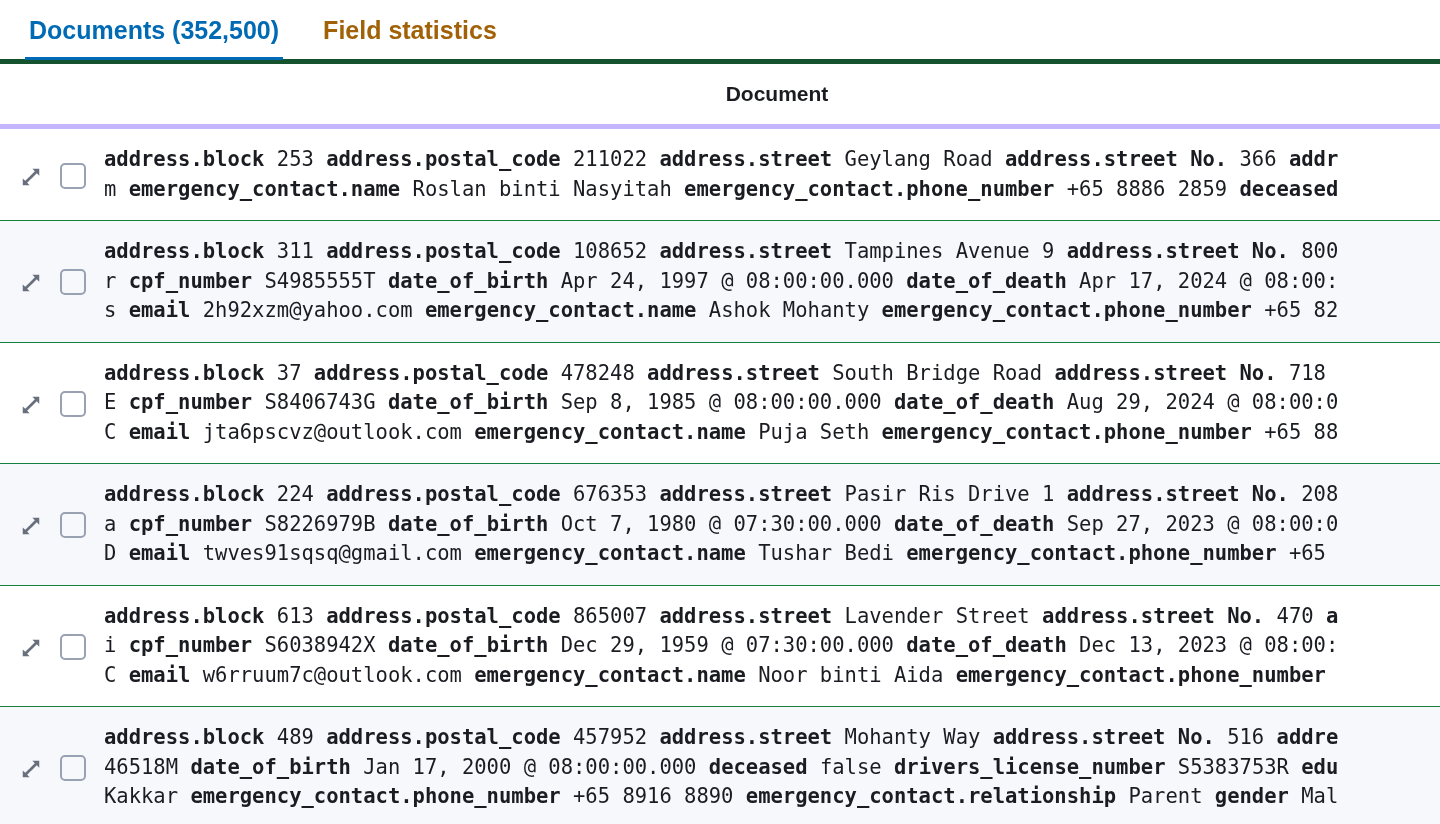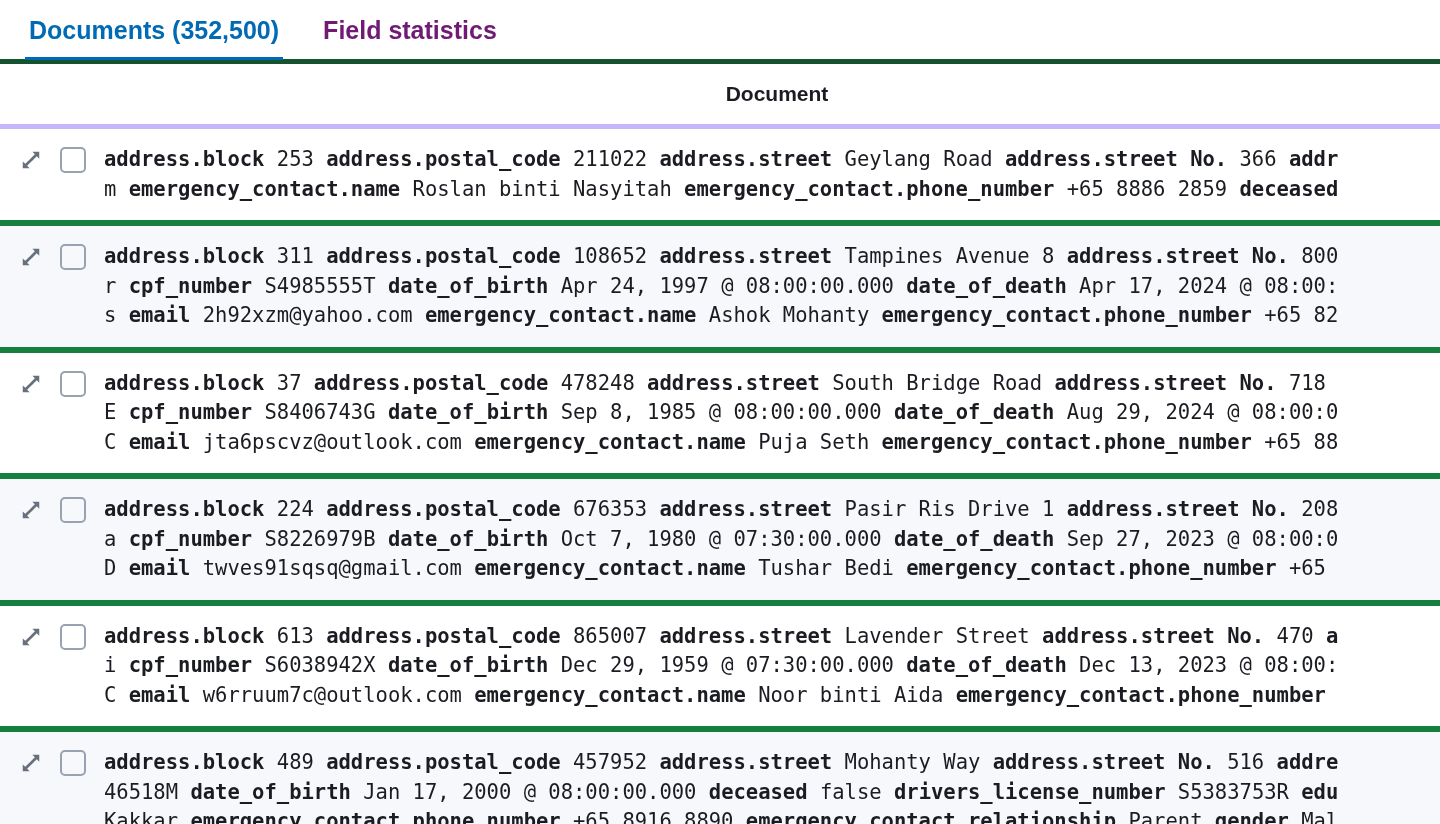--- a/index.html
+++ b/index.html
@@ -13,21 +13,21 @@
   .tabs {
     display: flex;
     gap: 36px;
     padding: 8px 0 0 25px;
     border-bottom: 5px solid #14532d;
   }
   .tab {
     padding: 8px 4px 14px 4px;
     font-size: 25px;
     font-weight: 700;
-    color: #701a75;
+    color: #a16207;
     cursor: pointer;
     position: relative;
   }
   .tab.active {
     color: #006bb4;
   }
   .tab.active::after {
     content: "";
     position: absolute;
     left: 0; right: 0; bottom: -1px;
@@ -38,24 +38,24 @@
     display: flex;
     align-items: center;
     padding: 18px 0 18px 114px;
     font-size: 21px;
     font-weight: 700;
     border-bottom: 5px solid #c4b5fd;
     justify-content: center;
   }
   .doc-row {
     display: flex;
-    align-items: flex-start;
+    align-items: center;
     gap: 18px;
     padding: 16px 0 16px 20px;
-    border-bottom: 6px solid #15803d;
+    border-bottom: 1px solid #15803d;
   }
   .doc-row.alt { background: #f7f8fc; }
   .expand-icon {
     width: 22px; height: 22px;
     margin-top: 4px;
     flex-shrink: 0;
     color: #69707d;
     cursor: pointer;
   }
   .checkbox {
@@ -100,21 +100,21 @@
         <span class="line"><span class="fname">address.block</span> <span class="fval">253</span> <span class="fname">address.postal_code</span> <span class="fval">211022</span> <span class="fname">address.street</span> <span class="fval">Geylang Road</span> <span class="fname">address.street No.</span> <span class="fval">366</span> <span class="fname">addr</span></span>
         <span class="line"><span class="fval">m</span> <span class="fname">emergency_contact.name</span> <span class="fval">Roslan binti Nasyitah</span> <span class="fname">emergency_contact.phone_number</span> <span class="fval">+65 8886 2859</span> <span class="fname">deceased</span></span>
       </div>
     </div>
     <div class="doc-row alt">
       <svg viewBox="0 0 16 16" class="expand-icon">
         <path d="M2 9v5h5l-1.8-1.8L9 8.4 7.6 7l-3.8 3.8L2 9zm12-2V2H9l1.8 1.8L7 7.6 8.4 9l3.8-3.8L14 7z" fill="currentColor"></path>
       </svg>
       <div class="checkbox"></div>
       <div class="doc-content">
-        <span class="line"><span class="fname">address.block</span> <span class="fval">311</span> <span class="fname">address.postal_code</span> <span class="fval">108652</span> <span class="fname">address.street</span> <span class="fval">Tampines Avenue 8</span> <span class="fname">address.street No.</span> <span class="fval">800</span></span>
+        <span class="line"><span class="fname">address.block</span> <span class="fval">311</span> <span class="fname">address.postal_code</span> <span class="fval">108652</span> <span class="fname">address.street</span> <span class="fval">Tampines Avenue 9</span> <span class="fname">address.street No.</span> <span class="fval">800</span></span>
         <span class="line"><span class="fval">r</span> <span class="fname">cpf_number</span> <span class="fval">S4985555T</span> <span class="fname">date_of_birth</span> <span class="fval">Apr 24, 1997 @ 08:00:00.000</span> <span class="fname">date_of_death</span> <span class="fval">Apr 17, 2024 @ 08:00:</span></span>
         <span class="line"><span class="fval">s</span> <span class="fname">email</span> <span class="fval">2h92xzm@yahoo.com</span> <span class="fname">emergency_contact.name</span> <span class="fval">Ashok Mohanty</span> <span class="fname">emergency_contact.phone_number</span> <span class="fval">+65 82</span></span>
       </div>
     </div>
     <div class="doc-row">
       <svg viewBox="0 0 16 16" class="expand-icon">
         <path d="M2 9v5h5l-1.8-1.8L9 8.4 7.6 7l-3.8 3.8L2 9zm12-2V2H9l1.8 1.8L7 7.6 8.4 9l3.8-3.8L14 7z" fill="currentColor"></path>
       </svg>
       <div class="checkbox"></div>
       <div class="doc-content">

